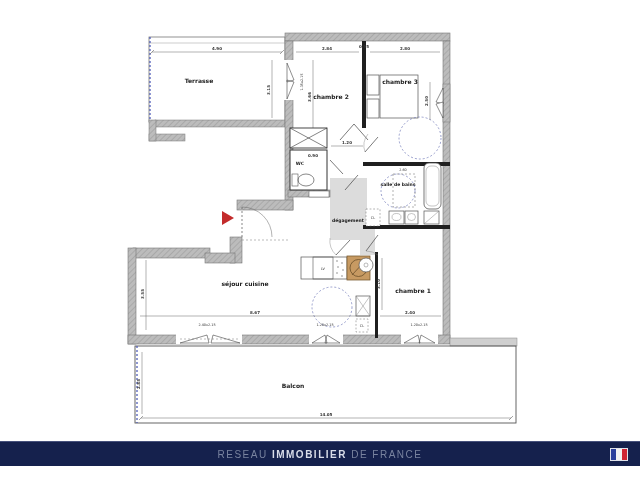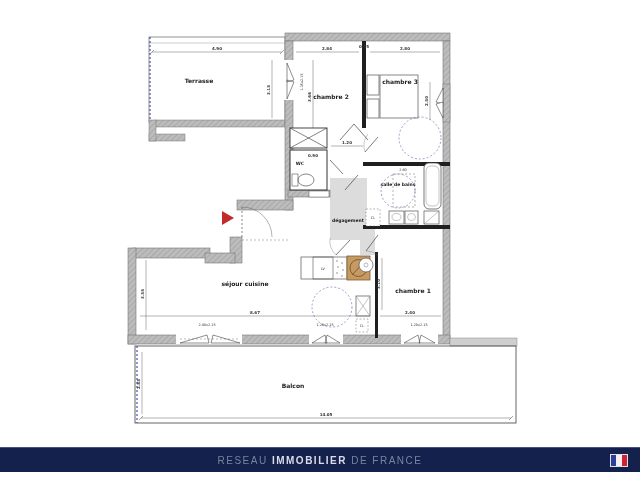--- a/index.html
+++ b/index.html
@@ -4,21 +4,21 @@
 <style>
   html,body{margin:0;padding:0;background:#ffffff;}
   body{width:640px;height:480px;position:relative;overflow:hidden;
        font-family:"Liberation Sans","DejaVu Sans",sans-serif;}
   .plan-wrap{position:absolute;left:0;top:0;width:640px;height:455px;background:#ffffff;}
   svg text{font-family:"DejaVu Sans","Liberation Sans",sans-serif;fill:#222;}
   .room-label{font-size:6px;font-weight:bold;}
   .small-label{font-size:4.5px;font-weight:bold;}
   .dim{font-size:4px;fill:#333;font-weight:bold;}
   .tiny{font-size:3.4px;fill:#333;}
-  .footer{position:absolute;left:0;bottom:8px;width:640px;height:25px;
+  .footer{position:absolute;left:0;bottom:14px;width:640px;height:25px;
           background:#15214d;border-top:1px solid #46517c;box-sizing:border-box;
           display:flex;align-items:center;justify-content:center;}
   .brand{font-size:10px;letter-spacing:1.5px;color:#79839f;white-space:nowrap;}
   .brand .bold{color:#d9dde9;font-weight:bold;}
   .flag{position:absolute;right:13px;top:7px;width:16px;height:11px;display:flex;
         box-shadow:0 0 0 1px #dfe2ea;}
   .flag div{flex:1;height:100%;}
 </style>
 </head>
 <body>

